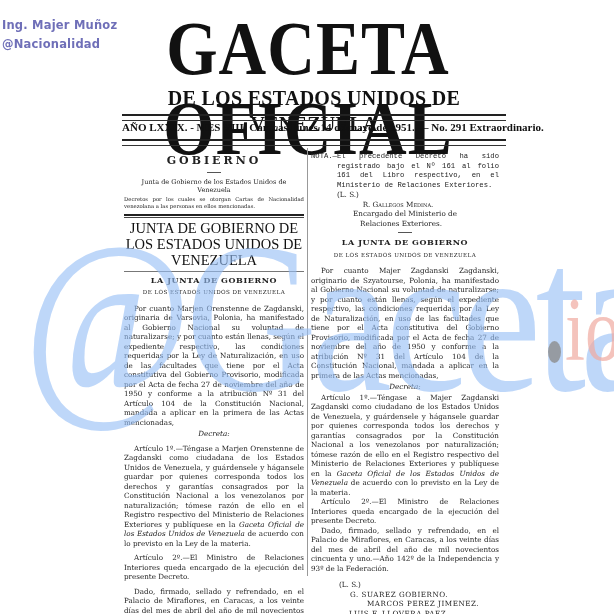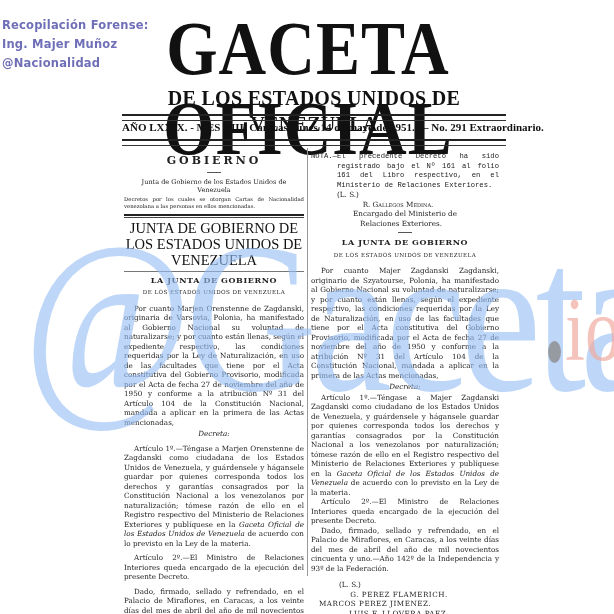--- a/index.html
+++ b/index.html
@@ -34,21 +34,20 @@
   .nota{padding-left:26px;text-indent:-26px;}
   .watermark{position:absolute;left:0;top:0;width:614px;height:614px;pointer-events:none;z-index:3;}
   .wm-text{position:absolute;left:24px;top:212px;font-family:"Liberation Serif","DejaVu Serif",serif;font-size:182px;line-height:180px;color:rgba(150,190,245,0.62);white-space:nowrap;letter-spacing:-6px;transform:scaleY(1.18);transform-origin:top left;}
   .wm-dot{position:absolute;left:548px;top:341px;width:13px;height:22px;border-radius:50%;background:rgba(140,140,140,0.8);}
   .wm-io{position:absolute;left:565px;top:285px;font-family:"Liberation Serif","DejaVu Serif",serif;font-size:72px;line-height:72px;color:rgba(240,170,160,0.7);transform:scaleY(1.25);transform-origin:top left;}
 </style>
 </head>
 <body>
 
 <div class="credit">
-  <div>Recopilación Forense:</div>
   <div>Ing. Majer Muñoz</div>
   <div>@Nacionalidad</div>
 </div>
 
 <div class="masthead">
   <div class="title">GACETA OFICIAL</div>
 </div>
 <div class="subtitle">DE LOS ESTADOS UNIDOS DE VENEZUELA</div>
 <div class="rule-double" style="top:114px;"></div>
 <div class="dateline">AÑO LXXIX. - MES VIII. Caracas, lunes 14 de mayo de 1951. — No. 291 Extraordinario.</div>
@@ -85,22 +84,22 @@
   <div class="dash" style="margin-top:4px;"></div>
   <div class="hd">LA JUNTA DE GOBIERNO</div>
   <div class="subhd">DE LOS ESTADOS UNIDOS DE VENEZUELA</div>
   <p>Por cuanto Majer Zagdanski Zagdanski, originario de Szyatourse, Polonia, ha manifestado al Gobierno Nacional su voluntad de naturalizarse; y por cuanto están llenas, según el expediente respectivo, las condiciones requeridas por la Ley de Naturalización, en uso de las facultades que tiene por el Acta constitutiva del Gobierno Provisorio, modificada por el Acta de fecha 27 de noviembre del año de 1950 y conforme a la atribución Nº 31 del Artículo 104 de la Constitución Nacional, mandada a aplicar en la primera de las Actas mencionadas,</p>
   <div class="center it" style="margin:2px 0 1px;">Decreta:</div>
   <p><span>Artículo 1º.—Téngase a Majer Zagdanski Zagdanski como ciudadano de los Estados Unidos de Venezuela, y guárdensele y hágansele guardar por quienes corresponda todos los derechos y garantías consagrados por la Constitución Nacional a los venezolanos por naturalización; tómese razón de ello en el Registro respectivo del Ministerio de Relaciones Exteriores y publíquese en la </span><span class="it">Gaceta Oficial de los Estados Unidos de Venezuela</span><span> de acuerdo con lo previsto en la Ley de la materia.</span></p>
   <p>Artículo 2º.—El Ministro de Relaciones Interiores queda encargado de la ejecución del presente Decreto.</p>
   <p>Dado, firmado, sellado y refrendado, en el Palacio de Miraflores, en Caracas, a los veinte días del mes de abril del año de mil novecientos cincuenta y uno.—Año 142º de la Independencia y 93º de la Federación.</p>
   <div style="height:7px;"></div>
   <div style="padding-left:28px;">(L. S.)</div>
-  <div class="sig right" style="padding-right:12px;">G. PEREZ FLAMERICH.</div>
-  <div class="sig" style="padding-left:8px;">MARCOS PEREZ JIMENEZ.</div>
+  <div class="sig right" style="padding-right:12px;">G. SUAREZ GOBIERNO.</div>
+  <div class="sig" style="padding-left:8px;margin-left:48px;">MARCOS PEREZ JIMENEZ.</div>
   <div class="sig right" style="padding-right:12px;">LUIS F. LLOVERA PAEZ.</div>
 
 </div>
 
 <div class="watermark">
   <div class="wm-text">@GacetaOficial</div>
   <div class="wm-dot"></div>
   <div class="wm-io">io</div>
 </div>
 

